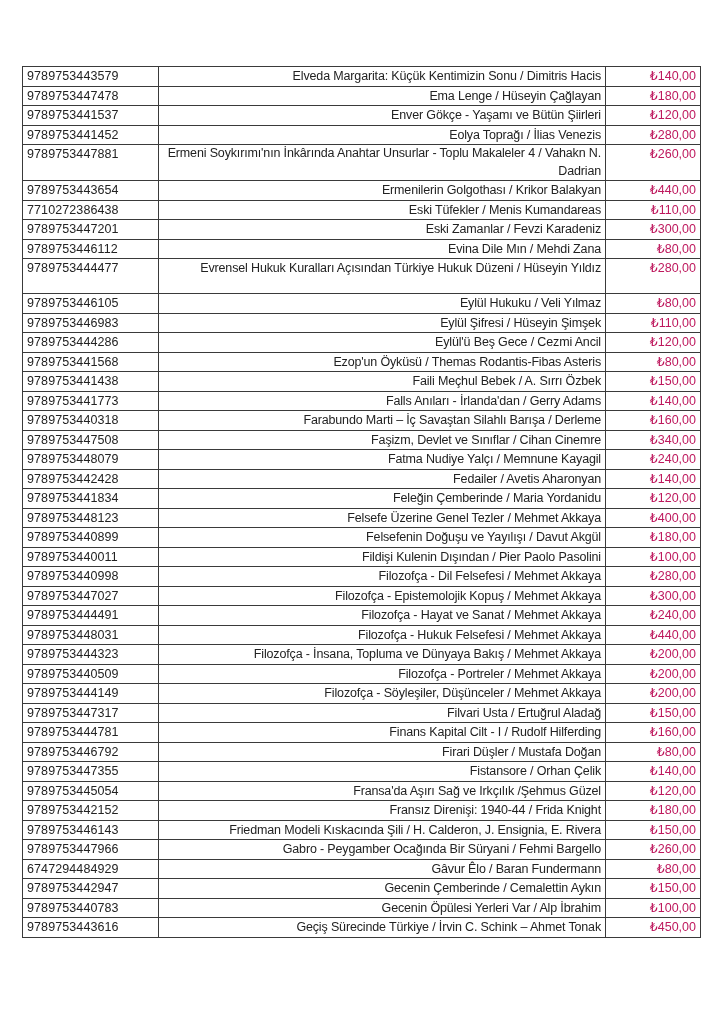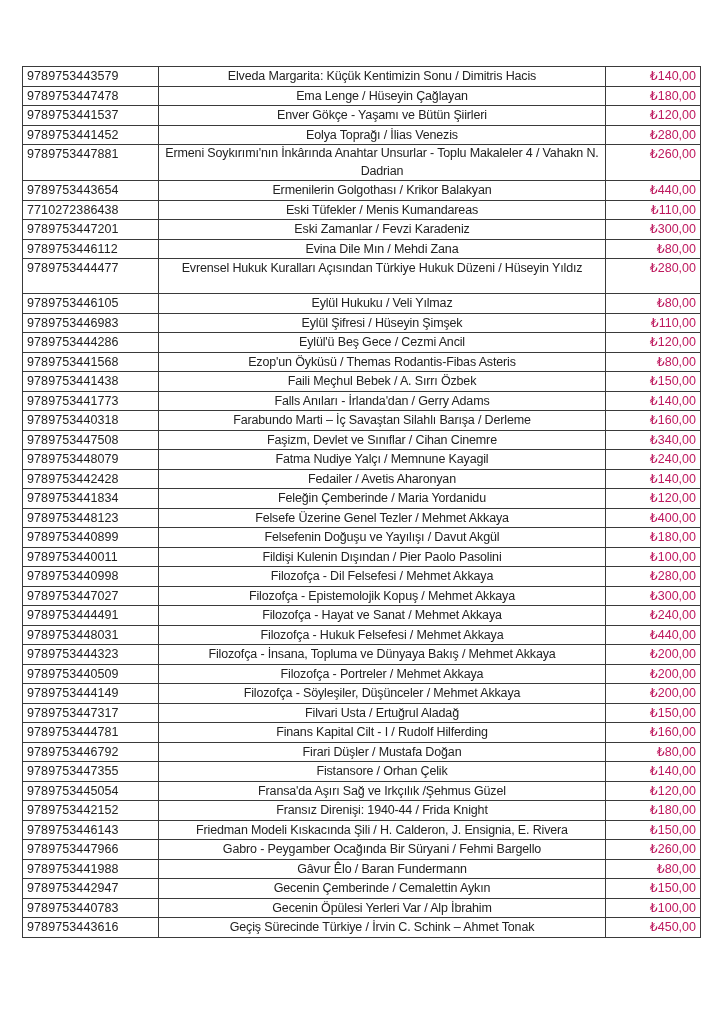--- a/index.html
+++ b/index.html
@@ -42,21 +42,21 @@
       overflow: hidden;
     }
     td.isbn {
       width: 127px;
       font-size: 13.5px;
       letter-spacing: 0.1px;
       color: #222;
     }
     td.title {
       width: 438px;
-      text-align: center;
+      text-align: right;
       font-size: 12px;
       letter-spacing: -0.15px;
       color: #222;
     }
     td.price {
       width: 86px;
       text-align: right;
       font-size: 13.5px;
       padding-right: 5px;
       color: #be185d;
@@ -303,21 +303,21 @@
     <td class="price">₺150,00</td>
   </tr>
 
   <tr>
     <td class="isbn">9789753447966</td>
     <td class="title">Gabro - Peygamber Ocağında Bir Süryani / Fehmi Bargello</td>
     <td class="price">₺260,00</td>
   </tr>
 
   <tr>
-    <td class="isbn">9789753441988</td>
+    <td class="isbn">6747294484929</td>
     <td class="title">Gâvur Êlo / Baran Fundermann</td>
     <td class="price">₺80,00</td>
   </tr>
 
   <tr>
     <td class="isbn">9789753442947</td>
     <td class="title">Gecenin Çemberinde / Cemalettin Aykın</td>
     <td class="price">₺150,00</td>
   </tr>
 

